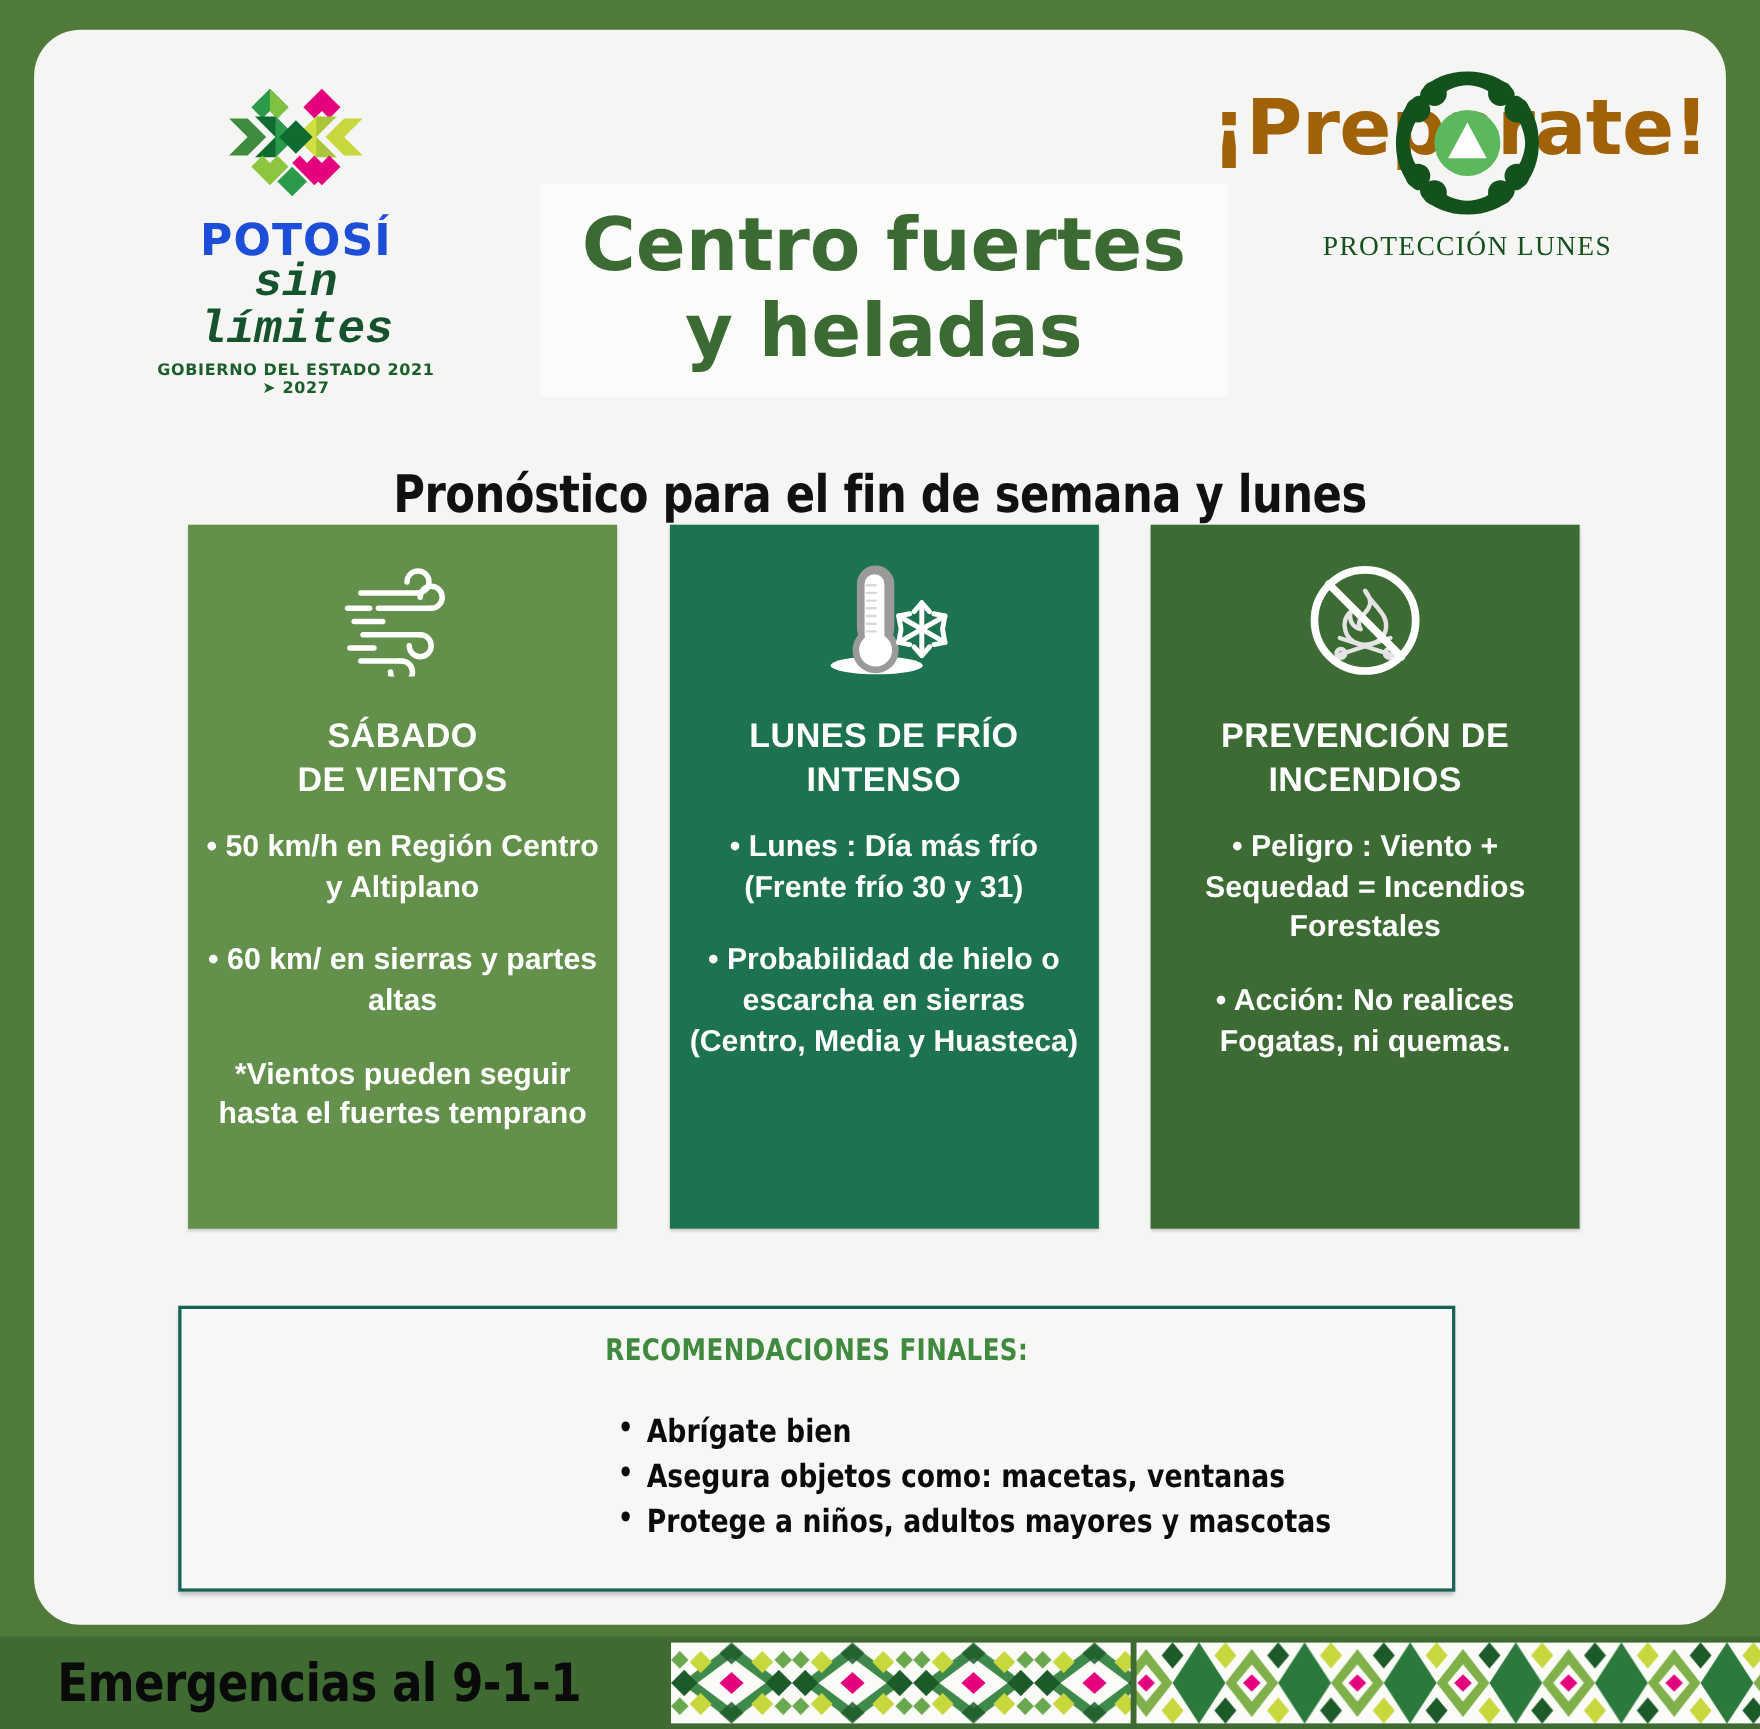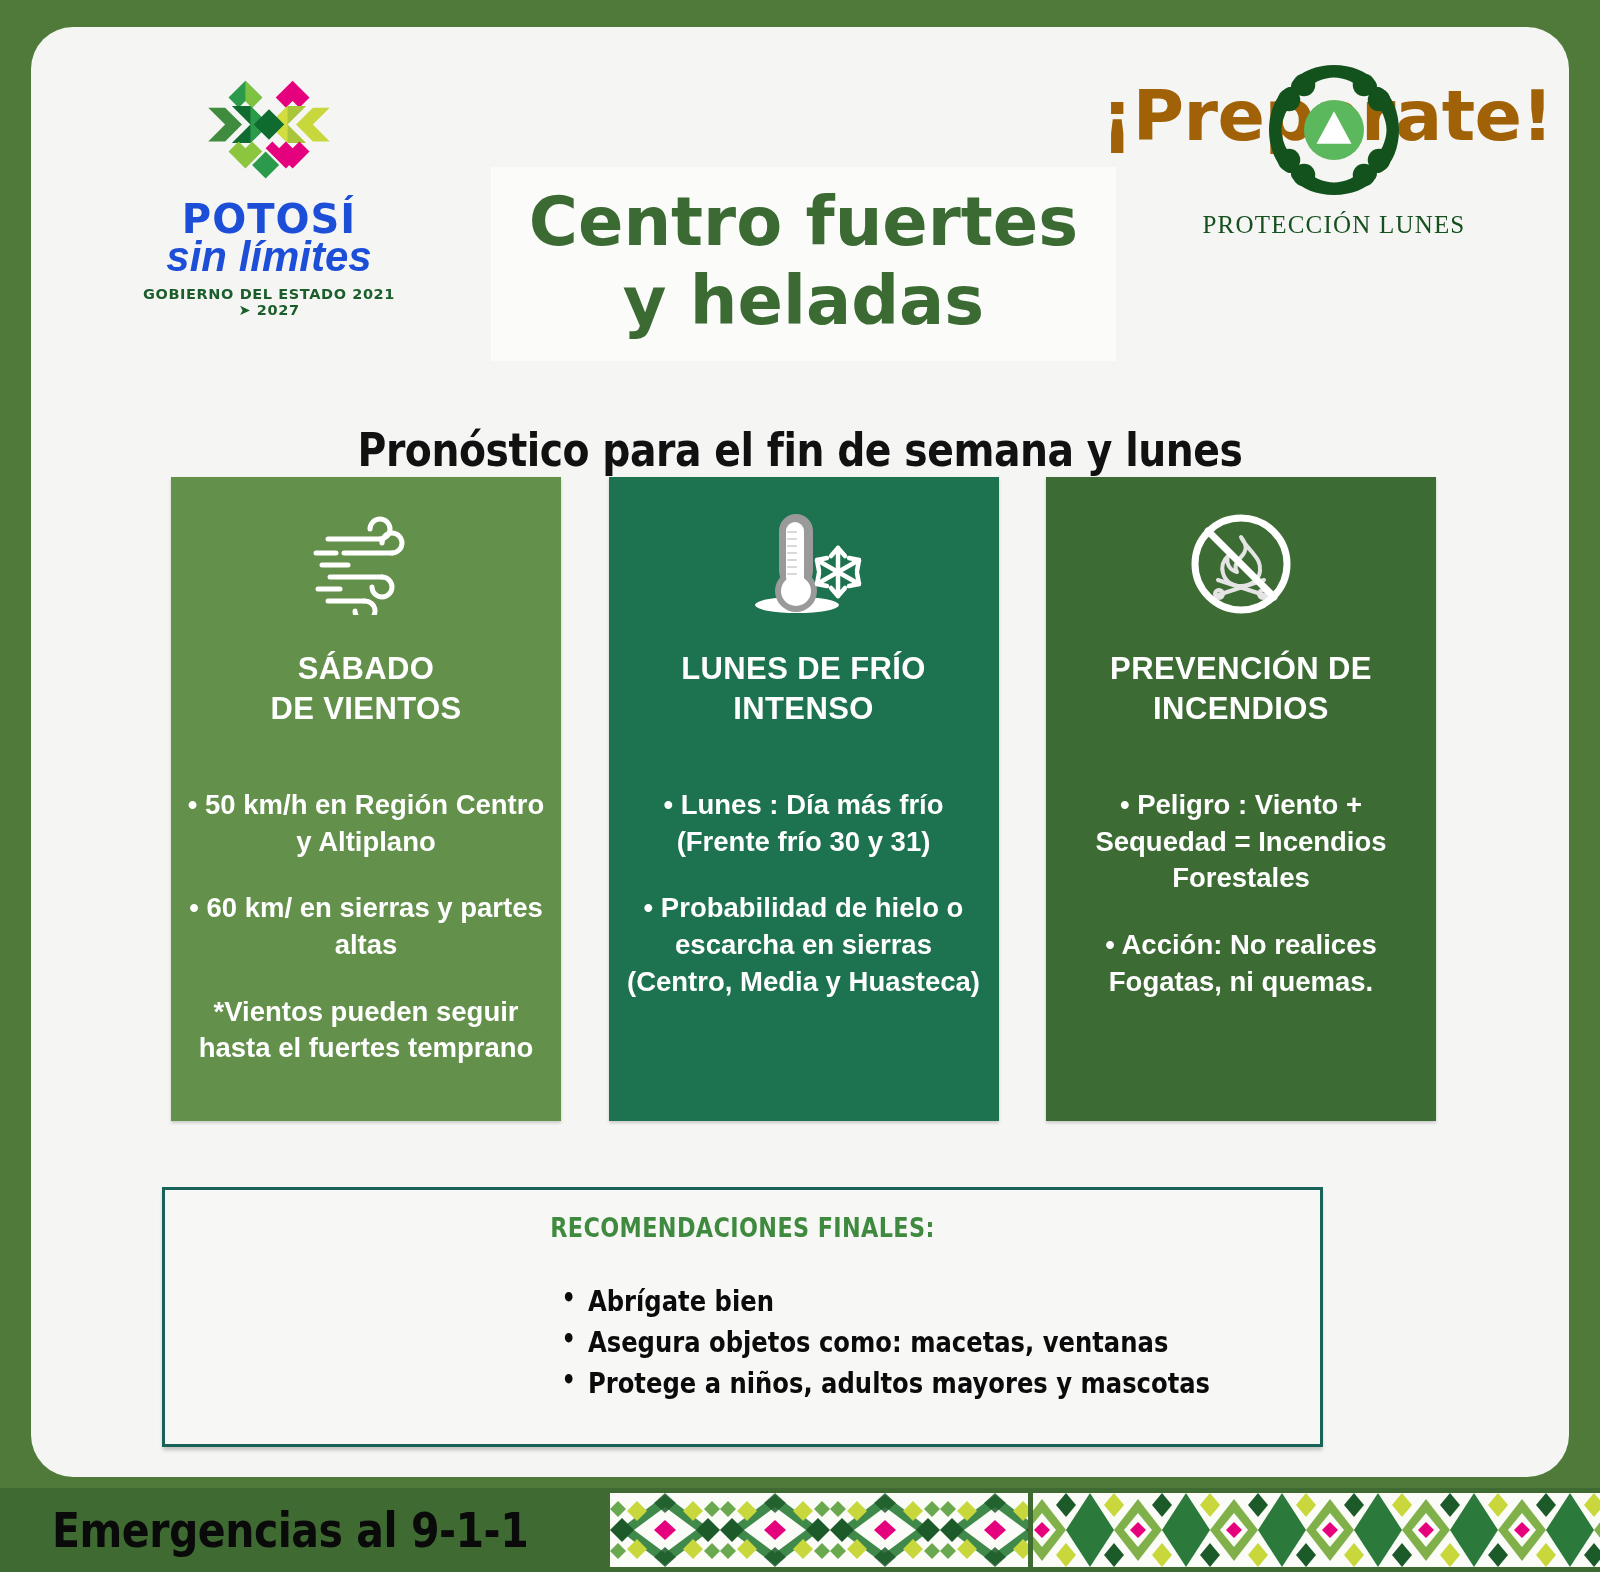--- a/index.html
+++ b/index.html
@@ -53,25 +53,25 @@
 
   .potosi-word {
     font-family: "DejaVu Sans", sans-serif;
     font-weight: 700;
     font-size: 40px;
     letter-spacing: 1px;
     color: #1d4ed8;
     line-height: 0.95;
   }
   .potosi-sub {
-    font-family: Liberation Sans, sans-serif;
+    font-family: Liberation Mono, monospace;
     font-style: italic;
     font-weight: 700;
     font-size: 42px;
-    color: #1d4ed8;
+    color: #14532d;
     line-height: 1.02;
     margin-top: -2px;
   }
   .potosi-gov {
     font-family: "DejaVu Sans", sans-serif;
     font-weight: 700;
     font-size: 14.5px;
     letter-spacing: 0.6px;
     color: #1b5e2b;
     margin-top: 7px;
@@ -165,21 +165,21 @@
     justify-content: center;
     margin-bottom: 26px;
   }
   .card-icon svg { display: block; }
 
   .card-title {
     font-weight: 700;
     font-size: 31px;
     line-height: 1.28;
     letter-spacing: 0.4px;
-    margin-bottom: 59px;
+    margin-bottom: 23px;
   }
   .card-b .card-title { font-size: 31px; }
 
   .card-list { list-style: none; }
   .card-list li {
     font-weight: 700;
     font-size: 27.5px;
     line-height: 1.33;
     margin-bottom: 30px;
   }

